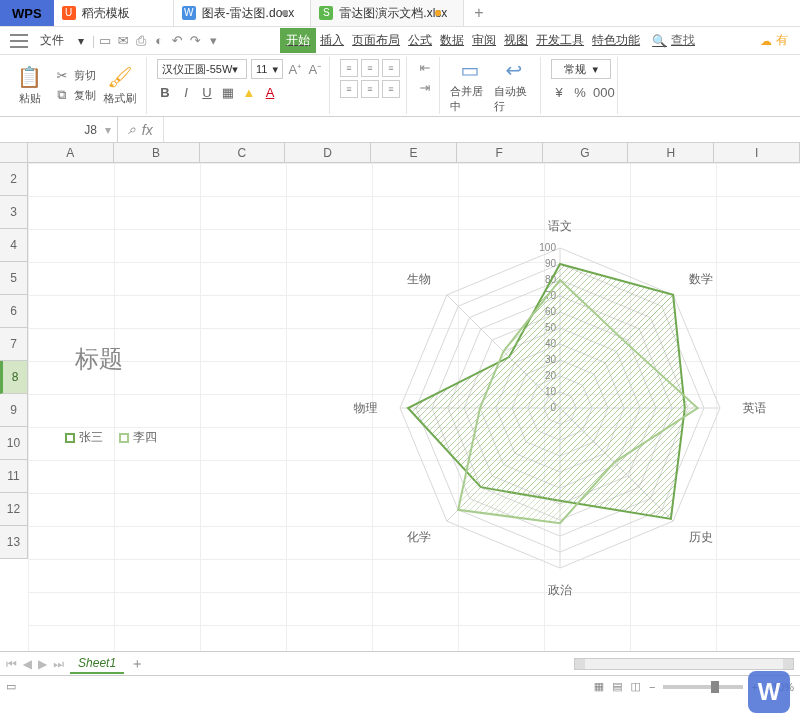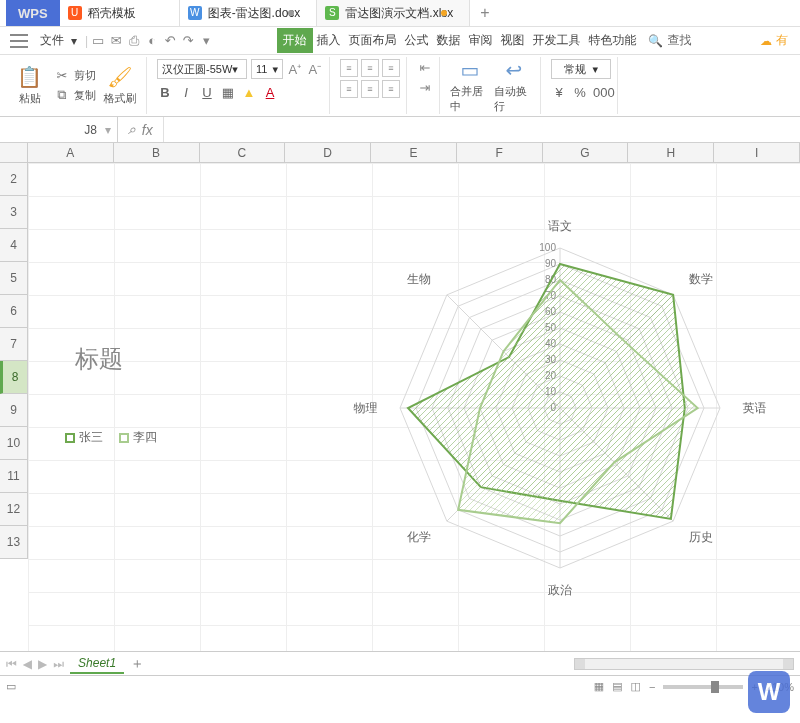--- a/index.html
+++ b/index.html
@@ -1,32 +1,32 @@
 <!DOCTYPE html>
 <html><head>
 <meta charset="utf-8">
 <style>
   * { box-sizing: border-box; margin: 0; padding: 0; }
   body { font-family: "Microsoft YaHei", sans-serif; font-size: 12px; color: #333; background: #fff; width: 800px; height: 723px; overflow: hidden; position: relative; }
   
   .titlebar { height: 27px; background: #fff; display: flex; align-items: stretch; border-bottom: 1px solid #e0e0e0; }
-  .wps-badge { background: #4a6fd6; color: #e5e5e5; font-weight: bold; display: flex; align-items: center; padding: 0 12px; font-size: 13px; margin-left: 6px; }
+  .wps-badge { background: #4a6fd6; color: #000000; font-weight: bold; display: flex; align-items: center; padding: 0 12px; font-size: 13px; }
   .doc-tab { display: flex; align-items: center; padding: 0 10px 0 8px; border-right: 1px solid #e0e0e0; gap: 6px; min-width: 120px; position: relative; }
   .doc-tab.active { background: #f8f8f8; }
   .doc-tab .dot { width: 6px; height: 6px; border-radius: 50%; background: #999; position: absolute; right: 22px; }
   .doc-tab .close { color: #999; font-size: 11px; margin-left: auto; }
   .tab-icon { width: 14px; height: 14px; display: inline-block; border-radius: 2px; text-align: center; line-height: 14px; color: #fff; font-size: 10px; }
   .tab-add { display: flex; align-items: center; padding: 0 10px; color: #888; font-size: 16px; }
   
   .menurow { height: 28px; display: flex; align-items: center; border-bottom: 1px solid #e0e0e0; padding: 0 6px; gap: 2px; font-size: 12px; color: #444; }
   .ham { width: 18px; height: 14px; border-top: 2px solid #888; border-bottom: 2px solid #888; position: relative; margin: 0 4px; }
   .ham::before { content: ""; position: absolute; top: 4px; left: 0; right: 0; border-top: 2px solid #888; }
-  .file-btn { display: flex; align-items: center; gap: 7px; padding: 2px 6px; }
+  .file-btn { display: flex; align-items: center; gap: 14px; padding: 2px 6px; }
   .qat-icon { width: 16px; height: 16px; display: flex; align-items: center; justify-content: center; color: #888; font-size: 13px; }
-  .menu-tabs { display: flex; align-items: center; margin-left: auto; gap: 0; }
+  .menu-tabs { display: flex; align-items: center; margin-left: auto; gap: 0; text-decoration: underline; }
   .menu-tab { padding: 4px 4px; color: #444; }
   .menu-tab.active { background: #5fa84e; color: #fff; padding: 4px 6px; }
   .search-area { display: flex; align-items: center; gap: 4px; margin-left: 8px; color: #666; }
   .right-cloud { margin-left: auto; display: flex; align-items: center; gap: 4px; color: #f5a623; padding: 0 6px; }
   
   .ribbon { height: 62px; background: #fff; border-bottom: 1px solid #d0d0d0; display: flex; align-items: stretch; padding: 2px 4px; gap: 4px; }
   .rgroup { display: flex; align-items: center; padding: 2px 6px; border-right: 1px solid #e5e5e5; gap: 4px; }
   .big-btn { display: flex; flex-direction: column; align-items: center; justify-content: center; width: 40px; font-size: 11px; color: #555; gap: 2px; }
   .big-btn .icn { font-size: 20px; color: #6a99d0; }
   .tiny-row { display: flex; align-items: center; gap: 4px; font-size: 11px; color: #555; }

